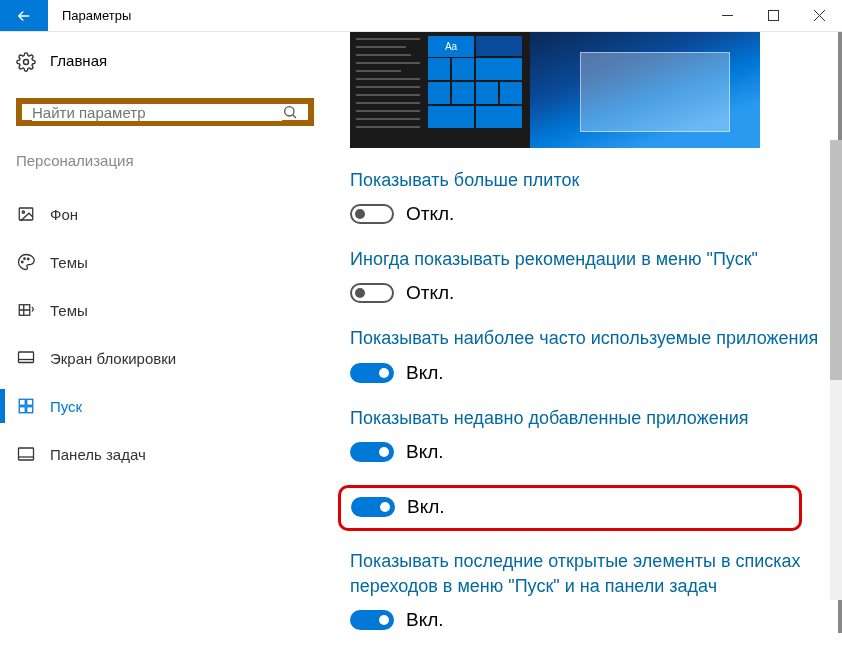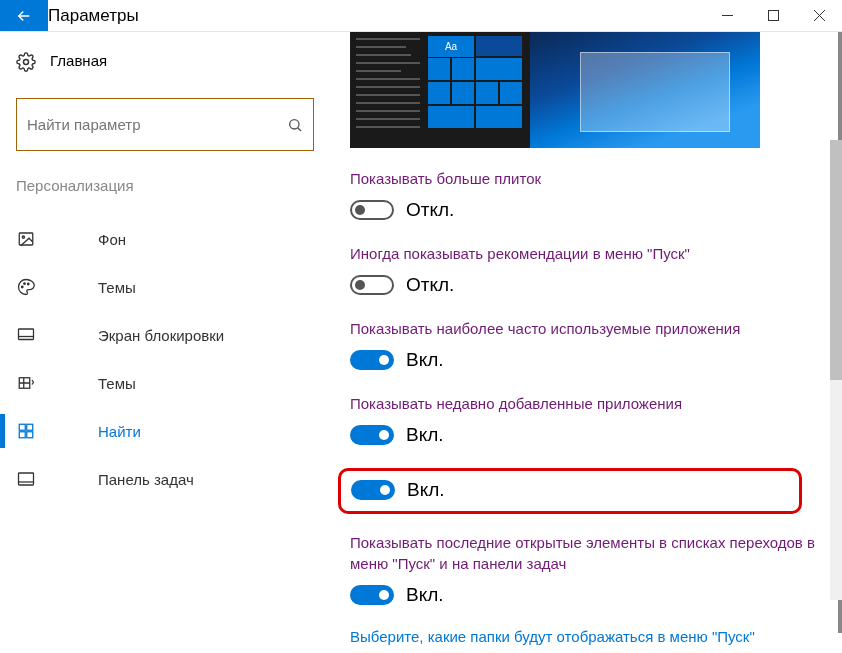--- a/index.html
+++ b/index.html
@@ -1,37 +1,37 @@
 <!DOCTYPE html>
 <html><head>
 <meta charset="utf-8">
 <style>
 * { margin: 0; padding: 0; box-sizing: border-box; font-family: "Segoe UI", Arial, sans-serif; }
 body { width: 842px; height: 653px; background: #fff; overflow: hidden; position: relative; }
 
 .titlebar { height: 32px; display: flex; align-items: stretch; border-bottom: 1px solid #e5e5e5; }
 .back-btn { width: 48px; background: #0078d7; display: flex; align-items: center; justify-content: center; color: #fff; }
-.title-text { flex: 1; display: flex; align-items: center; font-size: 17px; color: #000; }
+.title-text { flex: 1; display: flex; align-items: center; padding-left: 14px; font-size: 13px; color: #000; }
 .win-controls { display: flex; }
 .win-btn { width: 46px; display: flex; align-items: center; justify-content: center; color: #444; }
 
 .app-body { display: flex; height: calc(100% - 32px); }
 
 .sidebar { width: 330px; padding: 20px 16px 16px 16px; }
 .sidebar-main { display: flex; margin-bottom: 26px; cursor: pointer; }
 .sidebar-main .icon { margin-right: 14px; color: #333; }
 .sidebar-main .label { font-size: 15px; color: #000; }
 
-.search-box { display: flex; align-items: center; border: 1px solid #a16207; height: 53px; padding: 8px 10px; margin-bottom: 26px; }
+.search-box { display: flex; align-items: center; border: 6px solid #a16207; height: 28px; padding: 8px 10px; margin-bottom: 26px; }
 .search-box input { flex: 1; border: none; outline: none; font-size: 15px; color: #666; }
 .search-box .sicon { color: #555; }
 
 .section-header { font-size: 15px; color: #888; margin-bottom: 24px; }
 
-.nav-item { display: flex; align-items: center; height: 42px; margin-bottom: 6px; cursor: pointer; color: #333; gap: 48px; }
+.nav-item { display: flex; align-items: center; height: 42px; margin-bottom: 6px; cursor: pointer; color: #333; }
 .nav-item .icon { width: 20px; margin-right: 14px; color: #333; display: flex; align-items: center; justify-content: center;}
 .nav-item .label { font-size: 15px; }
 .nav-item.active { position: relative; color: #0078d7; }
 .nav-item.active::before { content: ""; position: absolute; left: -16px; top: 4px; bottom: 4px; width: 5px; background: #0078d7; }
 .nav-item.active .icon { color: #0078d7; }
 
 .content { flex: 1; padding: 0 20px 16px 20px; overflow-y: auto; position: relative; }
 
 .preview { width: 410px; height: 116px; background: #000; position: relative; margin-bottom: 20px; overflow:hidden;}
 .preview-desktop { position: absolute; right:0; top:0; bottom:0; width: 280px; background: linear-gradient(160deg, #0a2a5a 10%, #0a4a9a 40%, #0078d7 60%, #2a9af0 80%); }
@@ -50,21 +50,21 @@
 .t8 { left:72px;top:46px;width:22px;height:22px;}
 .t9 { left:0;top:70px;width:46px;height:22px;}
 .ta { left:48px;top:70px;width:46px;height:22px;}
 .list-lines { position:absolute; left:6px; top:6px; width:64px;}
 .list-lines div { height:2px; background:#555; margin-bottom:6px;}
 .list-lines div:nth-child(2) { width: 50px;}
 .list-lines div:nth-child(3) { width: 55px;}
 .list-lines div:nth-child(5) { width: 45px;}
 
 .setting { margin-bottom: 22px; }
-.setting-label { font-size: 15px; color: #701a75; margin-bottom: 10px; line-height: 1.4;}
+.setting-label { font-size: 18px; color: #0369a1; margin-bottom: 10px; line-height: 1.4;}
 .toggle-row { display: flex; align-items: center; }
 .toggle { width: 44px; height: 20px; border-radius: 10px; position: relative; margin-right: 12px; cursor: pointer; }
 .toggle.off { background: #fff; border: 2px solid #555; }
 .toggle.off .knob { width: 10px; height: 10px; border-radius: 50%; background: #555; position: absolute; left: 3px; top: 3px; }
 .toggle.on { background: #0078d7; border: 2px solid #0078d7;}
 .toggle.on .knob { width: 10px; height: 10px; border-radius: 50%; background: #fff; position: absolute; right: 3px; top: 3px; }
 .toggle-state { font-size: 19px; color: #000; }
 
 .highlighted { border: 3px solid #d00; border-radius: 10px; padding: 8px 10px 10px 10px; margin-bottom: 18px; margin-left: -12px; margin-right: 20px;}
 .highlighted .setting-label { margin-bottom: 10px;}
@@ -149,47 +149,47 @@
             <circle cx="10" cy="7.5" r="1"></circle>
             <circle cx="15" cy="8" r="1"></circle>
           </svg>
       </span>
       <span class="label">Темы</span>
     </div>
 
     <div class="nav-item">
       <span class="icon">
         <svg width="18" height="18" viewBox="0 0 24 24" fill="none" stroke="currentColor" stroke-width="1.7">
+            <rect x="3" y="5" width="14" height="14"></rect>
+            <path d="M9 5v14M3 12h14M20 8l2 3-2 3"></path>
+          </svg>
+      </span>
+      <span class="label">Темы</span>
+    </div>
+
+    <div class="nav-item">
+      <span class="icon">
+        <svg width="18" height="18" viewBox="0 0 24 24" fill="none" stroke="currentColor" stroke-width="1.7">
             <rect x="2" y="4" width="20" height="14" rx="1"></rect>
             <path d="M2 14h20"></path>
           </svg>
       </span>
       <span class="label">Экран блокировки</span>
-    </div>
-
-    <div class="nav-item">
-      <span class="icon">
-        <svg width="18" height="18" viewBox="0 0 24 24" fill="none" stroke="currentColor" stroke-width="1.7">
-            <rect x="3" y="5" width="14" height="14"></rect>
-            <path d="M9 5v14M3 12h14M20 8l2 3-2 3"></path>
-          </svg>
-      </span>
-      <span class="label">Темы</span>
     </div>
 
     <div class="nav-item active">
       <span class="icon">
         <svg width="18" height="18" viewBox="0 0 24 24" fill="none" stroke="currentColor" stroke-width="1.7">
             <rect x="3" y="3" width="8" height="8"></rect>
             <rect x="13" y="3" width="8" height="8"></rect>
             <rect x="3" y="13" width="8" height="8"></rect>
             <rect x="13" y="13" width="8" height="8"></rect>
           </svg>
       </span>
-      <span class="label">Найти</span>
+      <span class="label">Пуск</span>
     </div>
 
     <div class="nav-item">
       <span class="icon">
         <svg width="18" height="18" viewBox="0 0 24 24" fill="none" stroke="currentColor" stroke-width="1.7">
             <rect x="2" y="4" width="20" height="16" rx="1"></rect>
             <path d="M2 16h20"></path>
           </svg>
       </span>
       <span class="label">Панель задач</span>

